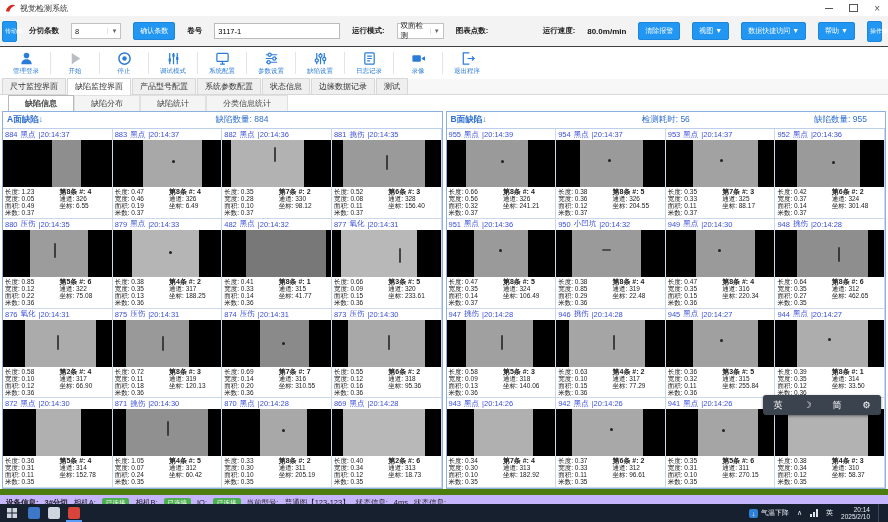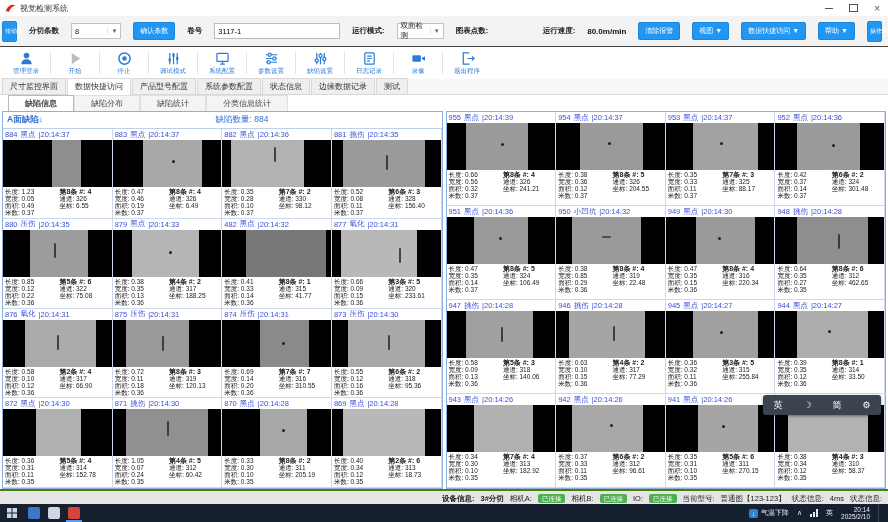--- a/index.html
+++ b/index.html
@@ -66,23 +66,23 @@
   .cell-info{flex:1;display:flex;font-size:6.5px;line-height:7px;color:#222;padding:1px 2px;min-height:0;}
   .ci-left{width:52%;}
   .ci-right{width:48%;}
   .ci-right .b{font-weight:bold;font-size:7px;}
   
   .overlay{position:absolute;left:763px;top:395px;width:118px;height:20px;background:#3b434e;
            border-radius:3px;display:flex;align-items:center;justify-content:space-around;
            color:#fff;font-size:9px;z-index:50;box-shadow:0 1px 3px rgba(0,0,0,.45);}
   .overlay span{cursor:pointer;}
   
-  .statusbar{position:absolute;top:489px;left:0;right:0;height:15px;background:#e5e5e5;
-             border-top:2px solid #4d7c0f;display:flex;align-items:center;gap:6px;
-             padding:0 6px;font-size:7.5px;color:#222;white-space:nowrap;justify-content:flex-end;}
+  .statusbar{position:absolute;top:489px;left:0;right:0;height:15px;background:#c4b5fd;
+             border-top:6px solid #4d7c0f;display:flex;align-items:center;gap:6px;
+             padding:0 6px;font-size:7.5px;color:#222;white-space:nowrap;}
   .chip{background:#4caf50;color:#fff;font-size:6.5px;padding:0 4px;border-radius:2px;line-height:9px;}
   .sb-strong{font-weight:bold;}
   
   .taskbar{position:absolute;top:504px;left:0;right:0;height:18px;background:#17202f;
            display:flex;align-items:center;color:#e8ecf2;}
   .tb-start{width:24px;height:18px;display:flex;align-items:center;justify-content:center;}
   .tb-start svg{display:block;}
   .tb-ico{width:12px;height:12px;border-radius:2px;margin:0 4px;position:relative;}
   .tb-ico.active::after{content:"";position:absolute;left:-2px;right:-2px;bottom:-3px;height:2px;background:#5a9cf8;}
   .tb-right{margin-left:auto;display:flex;align-items:center;gap:8px;padding-right:5px;font-size:7px;}
@@ -240,21 +240,21 @@
           <path d="M10 2H3.5v12H10"></path>
           <path d="M8 8h7M12.8 5.8L15 8l-2.2 2.2"></path>
         </svg>
       </span>
       <span class="albl">退出程序</span>
     </div>
   </div>
 
 <div class="maintabs">
     <span class="mtab">尺寸监控界面</span>
-    <span class="mtab active">数据快捷访问</span>
+    <span class="mtab active">缺陷监控界面</span>
     <span class="mtab">产品型号配置</span>
     <span class="mtab">系统参数配置</span>
     <span class="mtab">状态信息</span>
     <span class="mtab">边缘数据记录</span>
     <span class="mtab">测试</span>
   </div>
 <div class="subtabs">
     <span class="stab active">缺陷信息</span>
     <span class="stab">缺陷分布</span>
     <span class="stab">缺陷统计</span>
@@ -627,20 +627,31 @@
             <div class="ci-right">
               <div class="b">第2条 #: 6</div>
               <div>通道: 313</div>
               <div>坐标: 18.73</div>
             </div>
           </div>
         </div>
       </div>
   </div>
   <div class="panel">
+    <div class="panel-h">
+      <span class="ph-title">B面缺陷↓</span>
+      <span class="ph-elapsed">
+        <span>检测耗时:</span>
+        <span>56</span>
+      </span>
+      <span class="ph-count">
+        <span>缺陷数量:</span>
+        <span>955</span>
+      </span>
+    </div>
     <div class="grid">
         <div class="cell">
           <div class="cell-h">
             <span>955</span>
             <span>黑点</span>
             <span>|20:14:39</span>
           </div>
           <div class="cell-img" style="background: linear-gradient(90deg, rgb(0, 0, 0) 0%, rgb(0, 0, 0) 18%, rgb(154, 154, 154) 18%, rgb(154, 154, 154) 75%, rgb(0, 0, 0) 75%, rgb(0, 0, 0) 100%);">
             <span class="mark-dot" style="left: 50%; top: 42%;"></span>
           </div>

